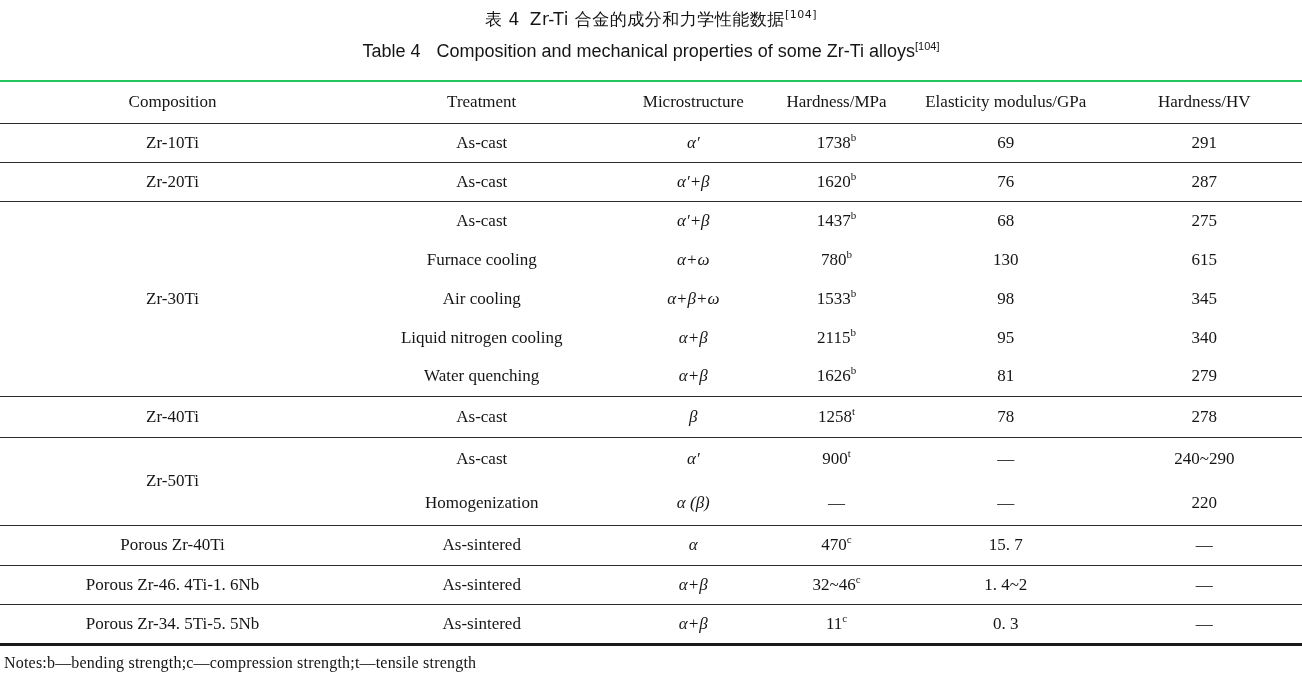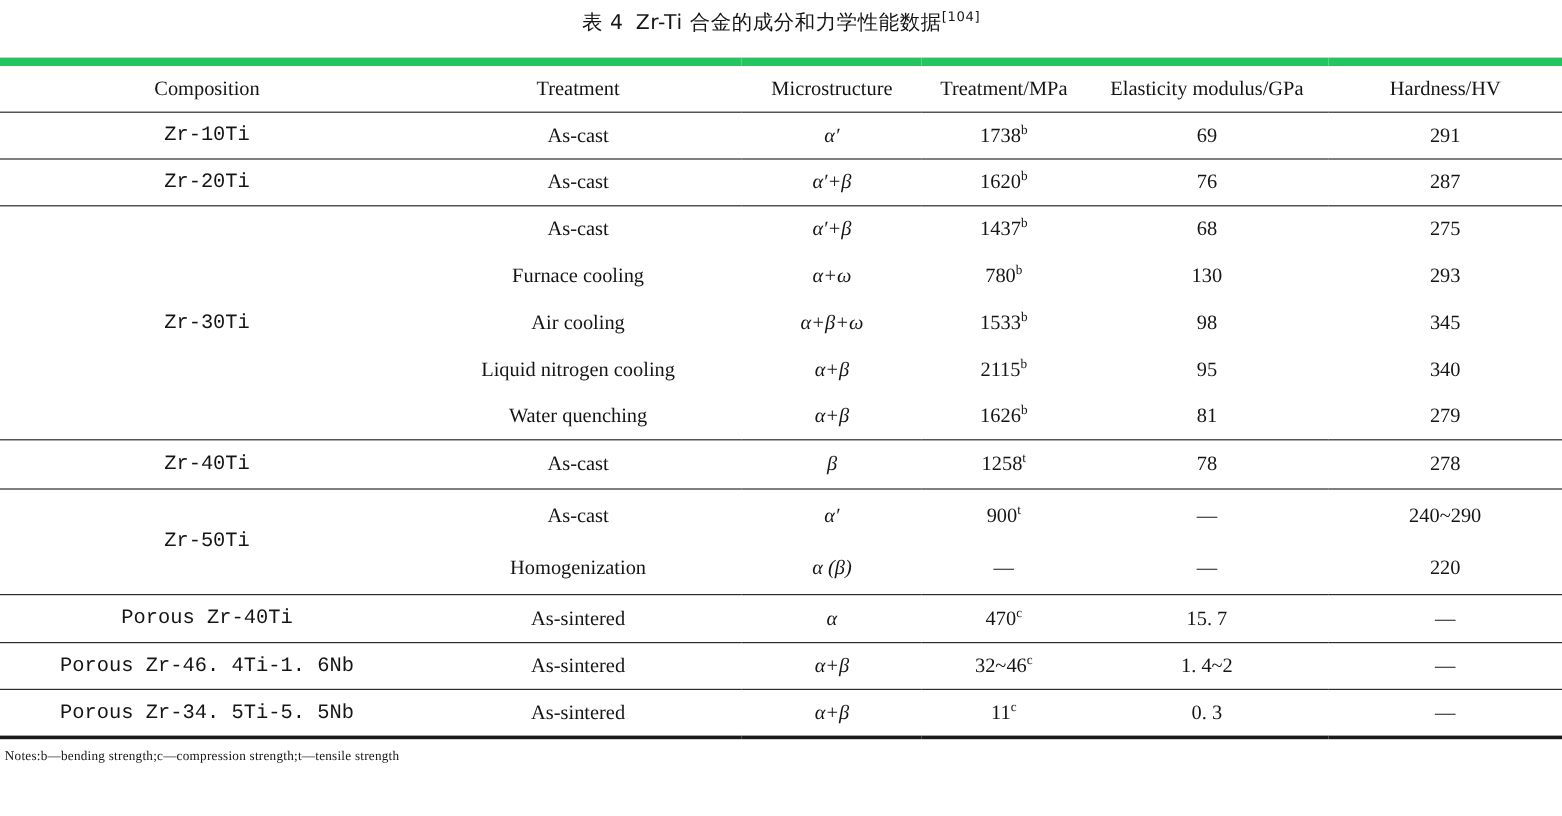--- a/index.html
+++ b/index.html
@@ -38,21 +38,21 @@
   .ref-sup {
     font-size: 11px;
     vertical-align: super;
     line-height: 0;
   }
   table.alloy {
     width: 100%;
     margin-top: 16px;
     border-collapse: collapse;
     table-layout: fixed;
-    border-top: 7px solid #22c55e;
+    border-top: 2px solid #22c55e;
     border-bottom: 3px solid #1a1a1a;
   }
   col.c-comp   { width: 26.5%; }
   col.c-treat  { width: 21%;   }
   col.c-micro  { width: 11.5%; }
   col.c-str    { width: 10.5%; }
   col.c-mod    { width: 15.5%; }
   col.c-hard   { width: 15%;   }
   thead tr { height: 42px; }
   thead th {
@@ -64,60 +64,63 @@
     padding: 0;
   }
   tbody tr { height: 39px; }
   tbody td {
     font-size: 17px;
     text-align: center;
     vertical-align: middle;
     padding: 0;
   }
   tbody tr.group-end td { border-bottom: 1.5px solid #2b2b2b; }
-  td.comp-cell { border-bottom: 1.5px solid #2b2b2b; font-family: Liberation Mono, monospace; }
+  td.comp-cell { border-bottom: 1.5px solid #2b2b2b; }
   td.micro-cell { font-style: italic; font-size: 17px; }
   sup.note-sup {
     font-size: 11px;
     vertical-align: super;
     line-height: 0;
     font-style: normal;
   }
   .notes {
-    font-size: 11px;
+    font-size: 16px;
     padding: 8px 2px 0 4px;
     letter-spacing: 0.2px;
   }
 </style>
 </head>
 <body>
 
 <div class="page">
 
   <div class="title-block">
     <div class="title-zh">
       <span class="t-label">表 4</span><span>Zr-Ti 合金的成分和力学性能数据</span><span class="ref-sup">[104]</span>
+    </div>
+    <div class="title-en">
+      <span class="t-label">Table 4</span><span>Composition and mechanical properties of some Zr-Ti alloys</span><span class="ref-sup">[104]</span>
     </div>
   </div>
 
   <table class="alloy">
     <colgroup>
       <col class="c-comp">
         <col class="c-treat">
         <col class="c-micro">
       <col class="c-str">
         <col class="c-mod">
         <col class="c-hard">
     </colgroup>
     <thead>
       <tr>
         <th>Composition</th>
         <th>Treatment</th>
         <th>Microstructure</th>
-        <th>Treatment/MPa</th>
+        <th>Hardness/MPa</th>
         <th>Elasticity modulus/GPa</th>
         <th>Hardness/HV</th>
       </tr>
     </thead>
     <tbody id="tbody">
         <tr class="group-end">
           <td class="comp-cell" rowspan="1">Zr-10Ti</td>
           <td>As-cast</td>
           <td class="micro-cell">α′</td>
           <td>1738<sup class="note-sup">b</sup></td>
@@ -138,21 +141,21 @@
           <td class="micro-cell">α′+β</td>
           <td>1437<sup class="note-sup">b</sup></td>
           <td>68</td>
           <td>275</td>
         </tr>
         <tr>
           <td>Furnace cooling</td>
           <td class="micro-cell">α+ω</td>
           <td>780<sup class="note-sup">b</sup></td>
           <td>130</td>
-          <td>293</td>
+          <td>615</td>
         </tr>
         <tr>
           <td>Air cooling</td>
           <td class="micro-cell">α+β+ω</td>
           <td>1533<sup class="note-sup">b</sup></td>
           <td>98</td>
           <td>345</td>
         </tr>
         <tr>
           <td>Liquid nitrogen cooling</td>

